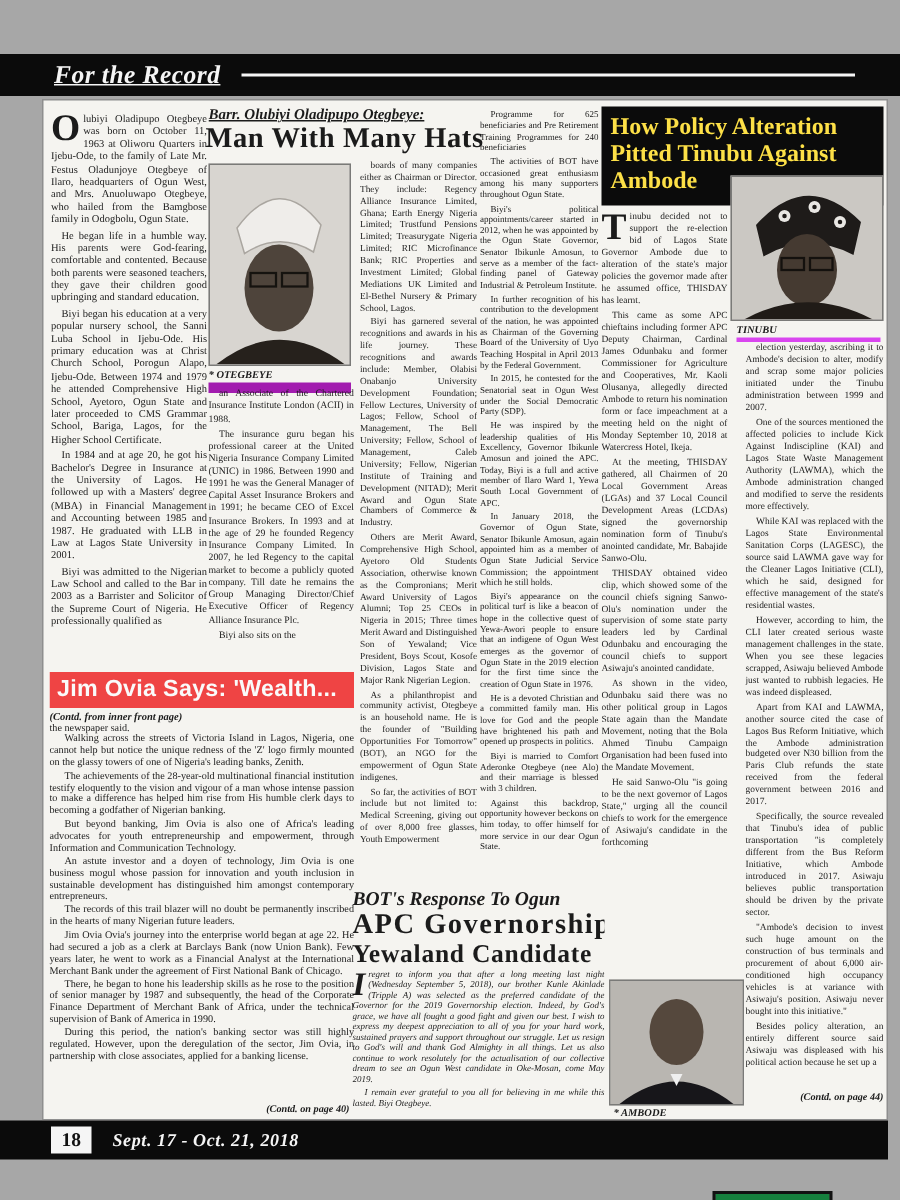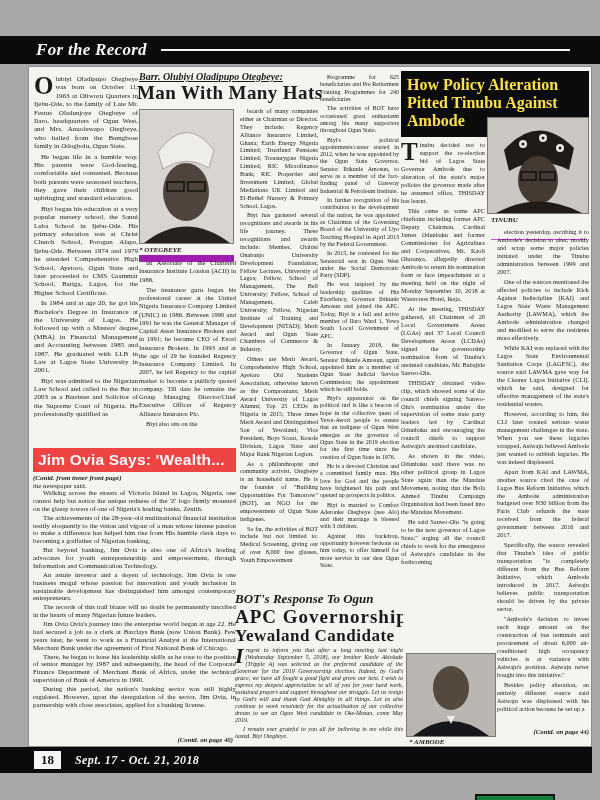--- a/index.html
+++ b/index.html
@@ -9,21 +9,21 @@
     font-family:"Liberation Serif", serif;
     color:#1b1b1b;
     -webkit-text-size-adjust:none;
   }
   .topbar{
     position:absolute;left:0;top:36px;width:600px;height:28px;background:#0b0b0b;
     display:flex;align-items:center;
   }
   .topbar-label{
     color:#f5f5f5;font-size:17px;font-weight:bold;font-style:italic;
-    margin-left:36px;white-space:nowrap;letter-spacing:.3px;
+    margin-left:36px;white-space:nowrap;letter-spacing:.3px;text-decoration:underline;
   }
   .topbar-rule{flex:1;height:2px;background:#f5f5f5;margin:0 30px 0 14px;}
   .page{
     position:absolute;left:28px;top:66px;width:564px;height:681px;
     background:#f5f4f0;border:1px solid #8e8e8e;box-sizing:border-box;
   }
   .abs{position:absolute;overflow:hidden;}
   .bodytext{font-size:6.3px;line-height:1.27;text-align:justify;}
   .bodytext p{margin:0 0 2px 0;text-indent:7px;}
   .dropcap p:first-child{text-indent:0;}
@@ -73,21 +73,21 @@
   }
   .ph-amb{left:377px;top:586px;width:90px;height:84px;}
   .cap-amb{left:380px;top:671px;width:86px;}
   
   .feat-title{
     left:372px;top:4px;width:188px;background:#0b0b0b;color:#fde047;
     font-size:16px;font-weight:bold;line-height:1.12;padding:5px 5px 8px 6px;
     box-sizing:border-box;height:66px;
   }
   .ph-tin{left:458px;top:50px;width:102px;height:97px;z-index:2;}
-  .cap-tin{left:462px;top:149px;width:96px;border-bottom:1px solid #d946ef;padding-bottom:15px;font-family:Liberation Serif, serif;}
+  .cap-tin{left:462px;top:149px;width:96px;border-bottom:3px solid #d946ef;padding-bottom:1px;font-family:Liberation Serif, serif;}
   .fcol1{left:372px;top:74px;width:84px;height:506px;}
   .fcol2{left:468px;top:161px;width:92px;height:498px;}
   .fcontd{left:468px;top:661px;width:92px;text-align:right;}
   
   .footer{
     position:absolute;left:0;top:747px;width:592px;height:26px;background:#0b0b0b;
     display:flex;align-items:center;text-align:center;
   }
   .pageno{
     background:#f5f5f5;color:#111;font-weight:bold;font-size:13px;

